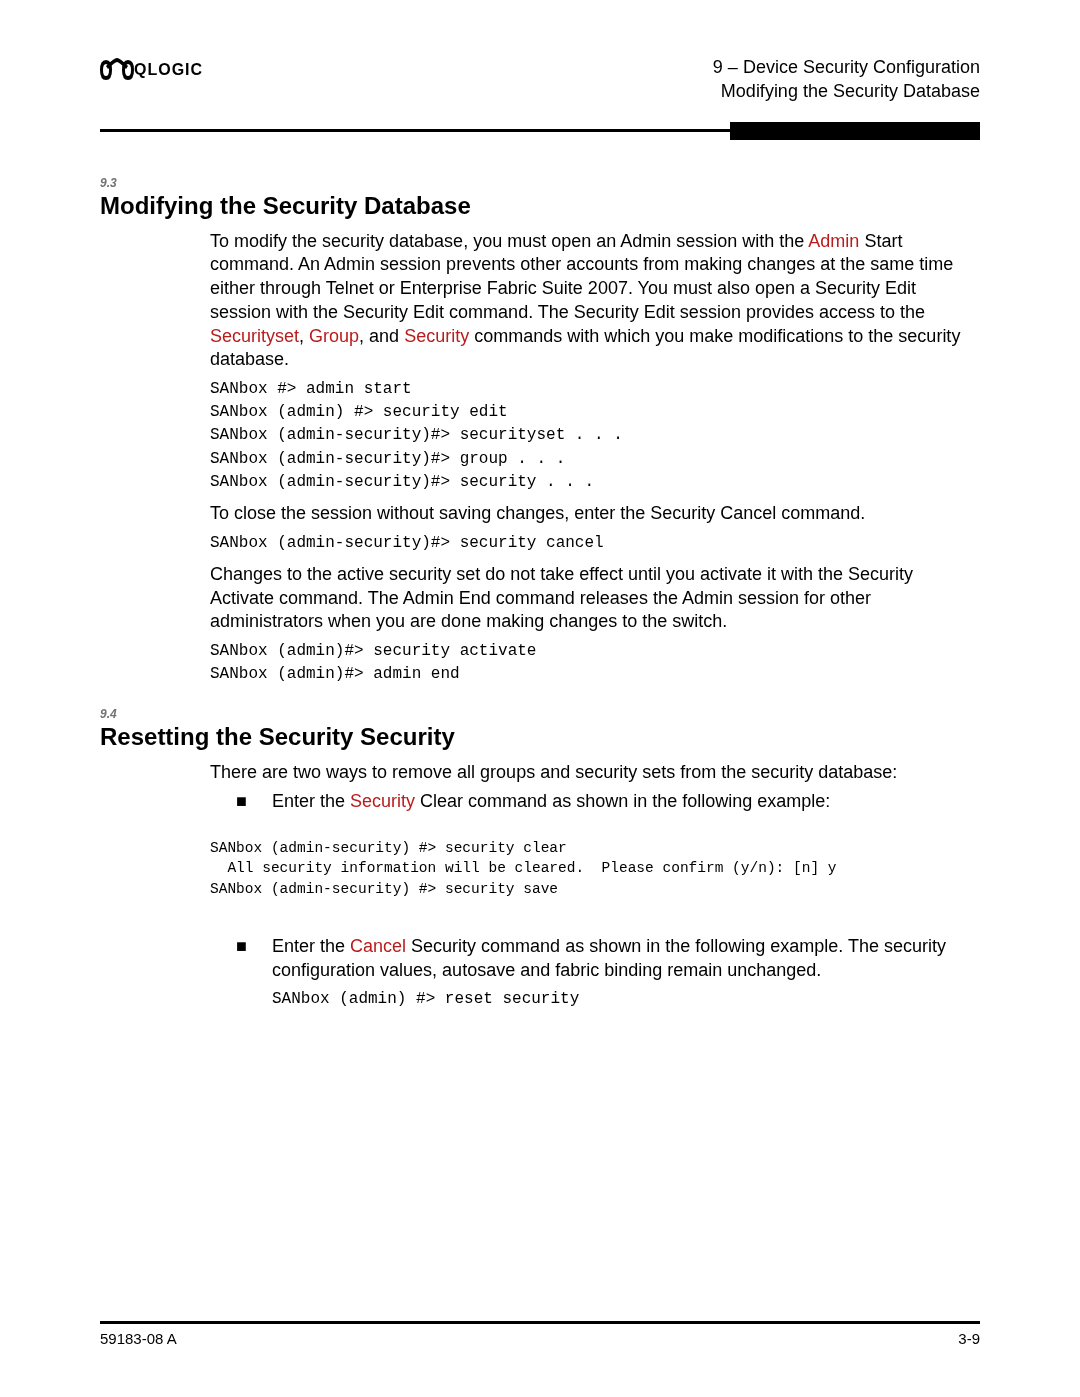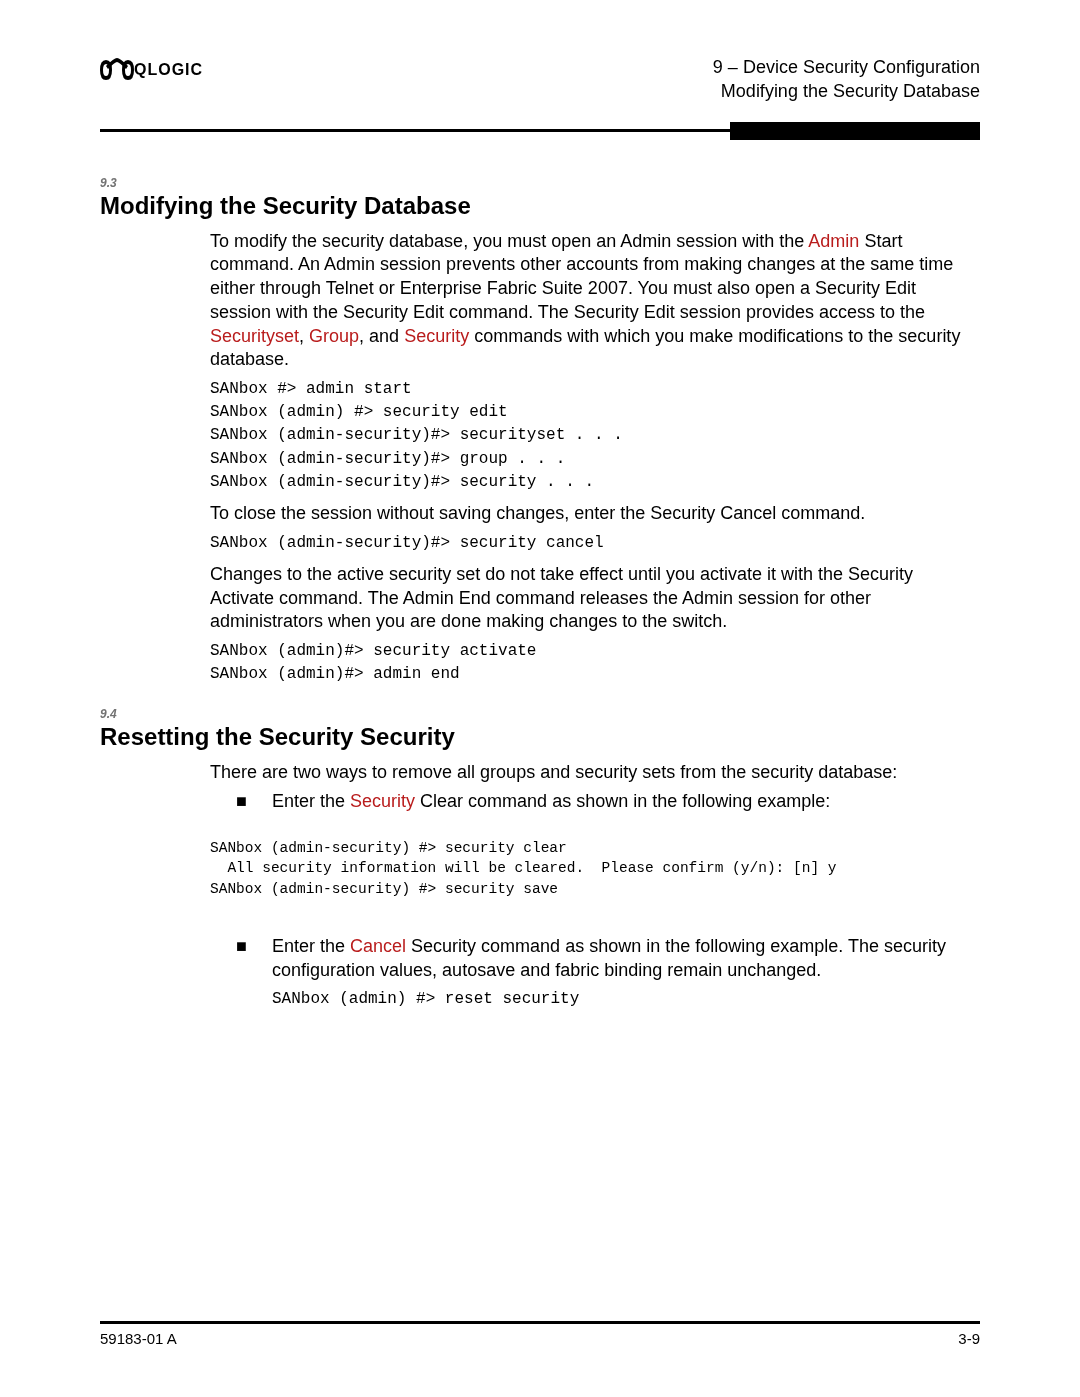--- a/index.html
+++ b/index.html
@@ -190,16 +190,16 @@
         </div>
       </div>
     </div>
   </div>
 
 </div>
 
 <div class="footer">
   <div class="footer-line"></div>
   <div class="footer-row">
-    <span>59183-01 A</span>
+    <span>59183-08 A</span>
     <span>3-9</span>
   </div>
 </div>
 
 </body></html>

